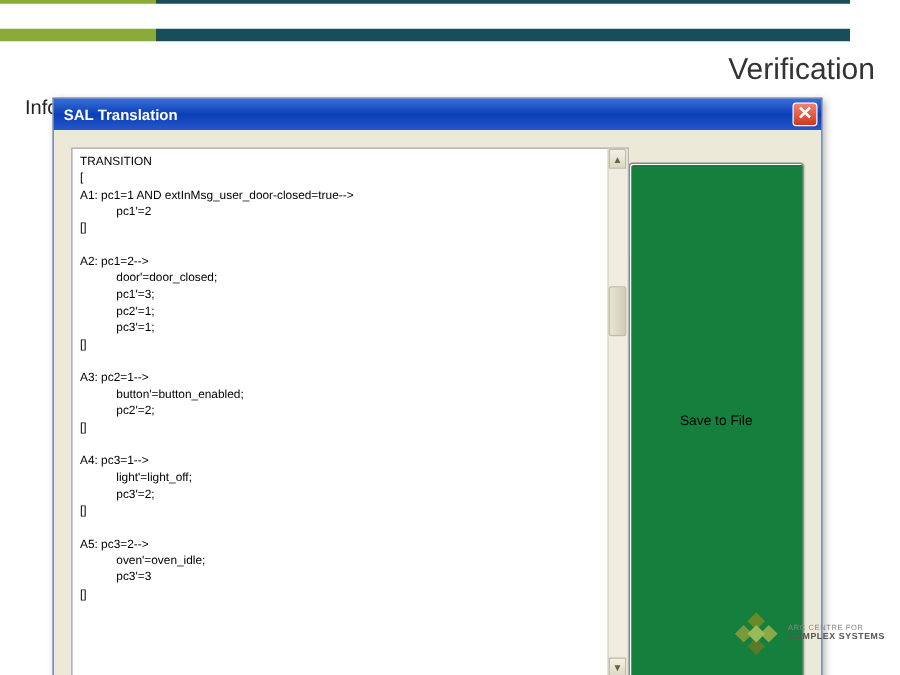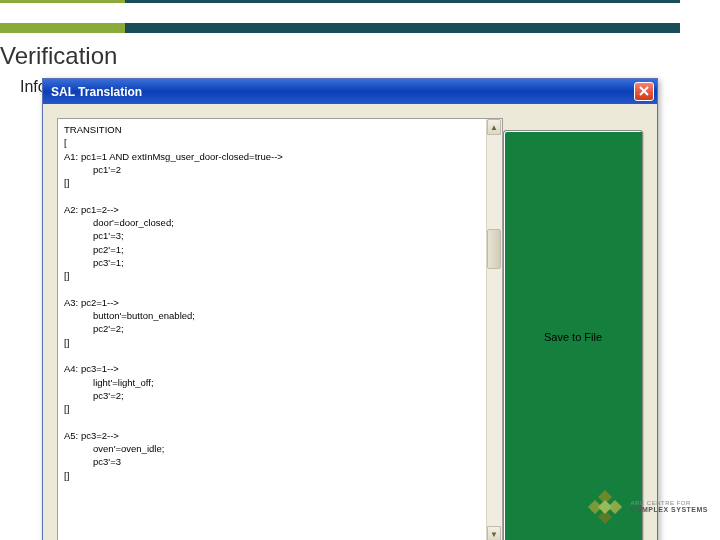--- a/index.html
+++ b/index.html
@@ -25,21 +25,21 @@
     }
     .bar-second {
       height: 10px;
       background: linear-gradient(to right, #8aaa3a 0px, #8aaa3a 125px, #1a4d5a 125px, #1a4d5a 680px, transparent 680px);
     }
     .page-title {
       position: absolute;
       top: 42px;
       left: 0;
       width: 700px;
-      text-align: left;
+      text-align: right;
       font-size: 24px;
       color: #333333;
       font-weight: normal;
     }
     .info-label {
       position: absolute;
       top: 78px;
       left: 20px;
       font-size: 16px;
       color: #222222;

